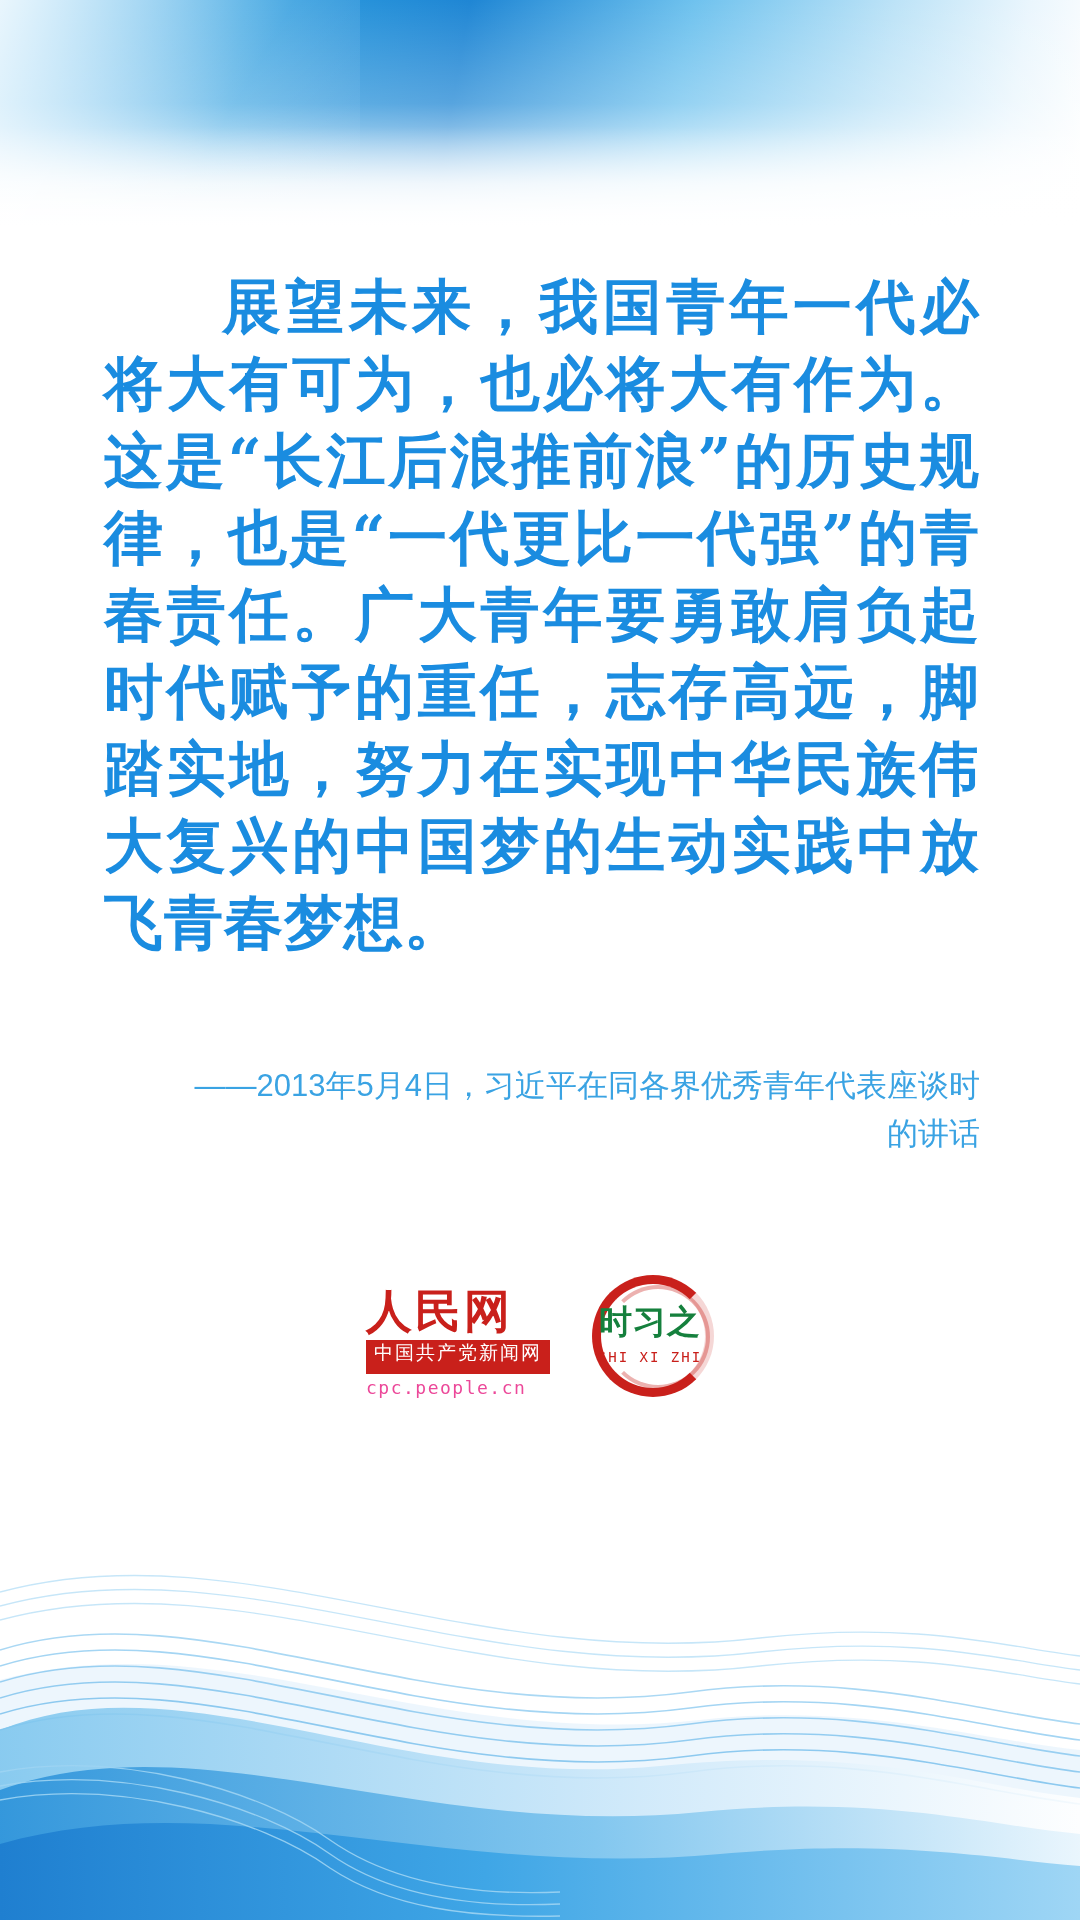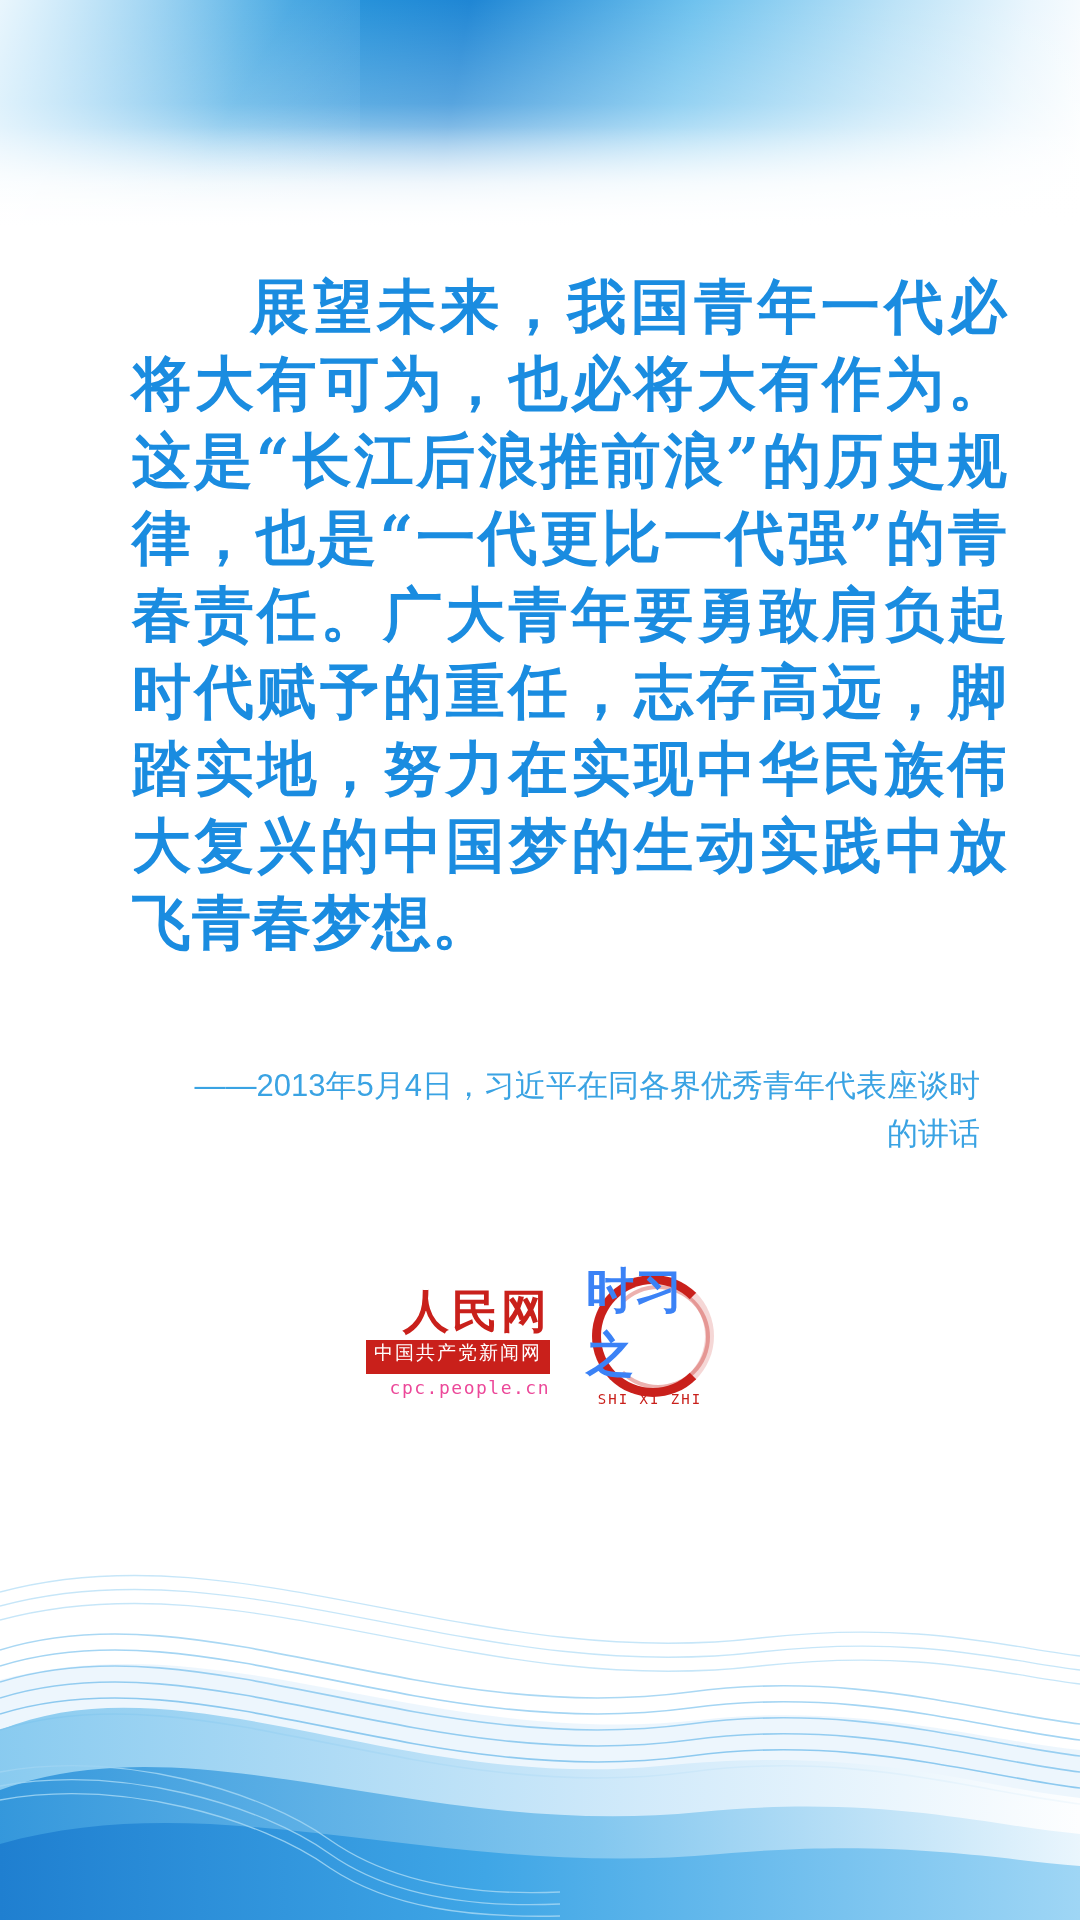--- a/index.html
+++ b/index.html
@@ -50,21 +50,20 @@
     top: 268px;
     width: 876px;
     color: #1a8ce0;
     font-family: "DejaVu Serif", "Liberation Serif", serif;
     font-weight: bold;
     font-size: 59px;
     line-height: 77px;
     letter-spacing: 1px;
     text-indent: 118px;
     text-align: justify;
-    margin-left: 28px;
   }
 
   
   .attribution {
     position: absolute;
     left: 104px;
     top: 1062px;
     width: 876px;
     color: #3aa3e3;
     font-family: "Liberation Sans", sans-serif;
@@ -81,21 +80,21 @@
     top: 1268px;
     width: 1080px;
     display: flex;
     justify-content: center;
     align-items: center;
     gap: 36px;
   }
   .logo-people {
     display: flex;
     flex-direction: column;
-    align-items: flex-end;
+    align-items: flex-start;
     line-height: 1;
     margin-top: 20px;
   }
   .logo-people-main {
     color: #c9201b;
     font-family: "DejaVu Serif", "Liberation Serif", serif;
     font-weight: bold;
     font-size: 46px;
     letter-spacing: 3px;
   }
@@ -135,24 +134,24 @@
   .logo-shixi .ring2 {
     position: absolute;
     left: 20px; top: 16px;
     width: 96px; height: 96px;
     border: 4px solid rgba(201,32,27,0.35);
     border-radius: 50%;
     border-left-color: transparent;
   }
   .logo-shixi-main {
     position: relative;
-    color: #3b82f6;
+    color: #15803d;
     font-family: "DejaVu Serif", "Liberation Serif", serif;
     font-weight: bold;
-    font-size: 48px;
+    font-size: 33px;
     letter-spacing: 1px;
     z-index: 2;
   }
   .logo-shixi-sub {
     position: relative;
     margin-top: 4px;
     color: #c9201b;
     font-family: "DejaVu Sans Mono", monospace;
     font-size: 14px;
     letter-spacing: 2px;

